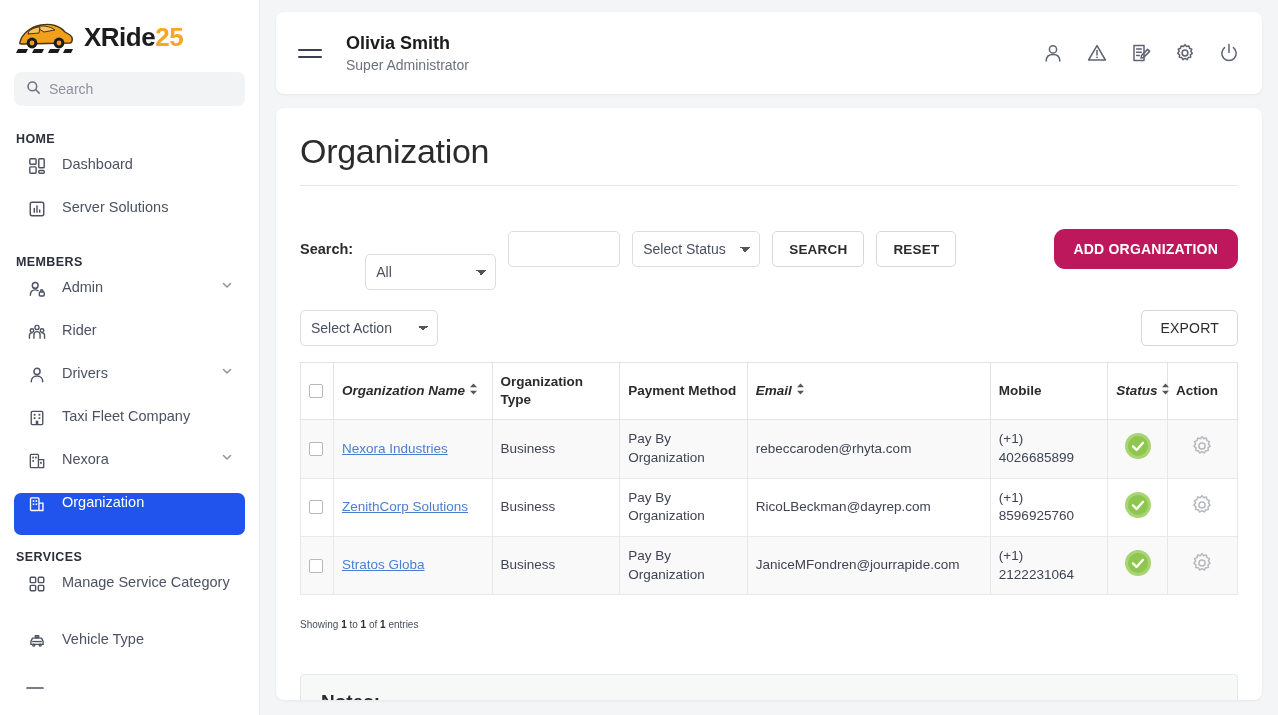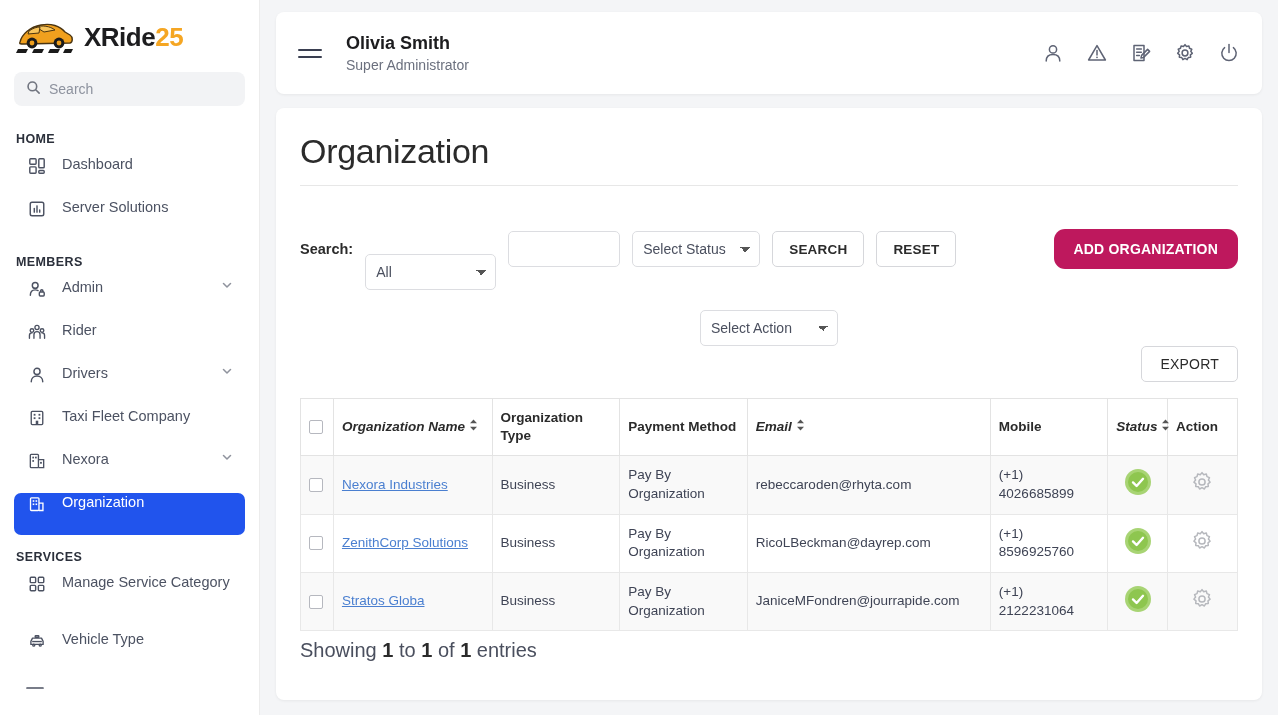--- a/index.html
+++ b/index.html
@@ -96,21 +96,21 @@
   .sel-status { width: 128px; }
   .btn {
     height: 36px; padding: 0 16px; border: 1px solid #d6d7db; background: #fff;
     border-radius: 5px; font-family: "Liberation Sans", sans-serif; font-size: 13.5px;
     color: #2b2b2b; font-weight: bold; cursor: pointer; letter-spacing: .2px;
   }
   .btn-primary {
     margin-left: auto; background: #be185d; border: none; color: #fff;
     height: 40px; padding: 0 20px; font-size: 14px; border-radius: 11px;
   }
-  .action-row { display: flex; align-items: center; margin-top: 20px; flex-direction: column; }
+  .action-row { display: flex; margin-top: 20px; }
   .sel-action { width: 138px; }
   .btn-export { margin-left: auto; padding: 0 18px; font-weight: normal; font-size: 14px; }
 
   
   table.grid { width: 100%; border-collapse: collapse; margin-top: 16px; table-layout: fixed; }
   table.grid th {
     background: #fff; border: 1px solid #e3e3e3; text-align: left;
     font-size: 13.5px; font-weight: bold; color: #2b2b2b;
     padding: 10px 8px; vertical-align: middle; line-height: 1.35;
   }
@@ -123,21 +123,21 @@
   .col-cb { width: 32px; } .col-name { width: 154px; } .col-type { width: 124px; }
   .col-pay { width: 124px; } .col-email { width: 236px; } .col-mob { width: 114px; }
   .col-status { width: 58px; } .col-act { width: 68px; }
   .th-in { display: flex; align-items: flex-end; gap: 4px; font-style: italic; }
   .sortico { display: inline-block; width: 9px; flex: 0 0 9px; }
   .org-link { color: #4a7fd0; text-decoration: underline; font-size: 13.5px; cursor: pointer; }
   .cb { width: 14px; height: 14px; border: 1px solid #b6b8bf; border-radius: 2px; background: #fff; cursor: pointer; display: block; }
   .status-cell, .act-cell { text-align: center; }
   .gear-btn { cursor: pointer; display: inline-block; }
 
-  .entries { font-size: 20px; color: #4a4f5e; margin-top: 8px; }
+  .entries { font-size: 10px; color: #4a4f5e; margin-top: 24px; }
   .entries b { color: #2b2b2b; }
   .notes {
     margin-top: 44px; background: #f7f8f8; border: 1px solid #e7e8e8;
     border-radius: 4px; padding: 16px 20px;
   }
   .notes-title { font-size: 19px; font-weight: bold; color: #2b2b2b; }
 </style>
 </head>
 <body>
 

